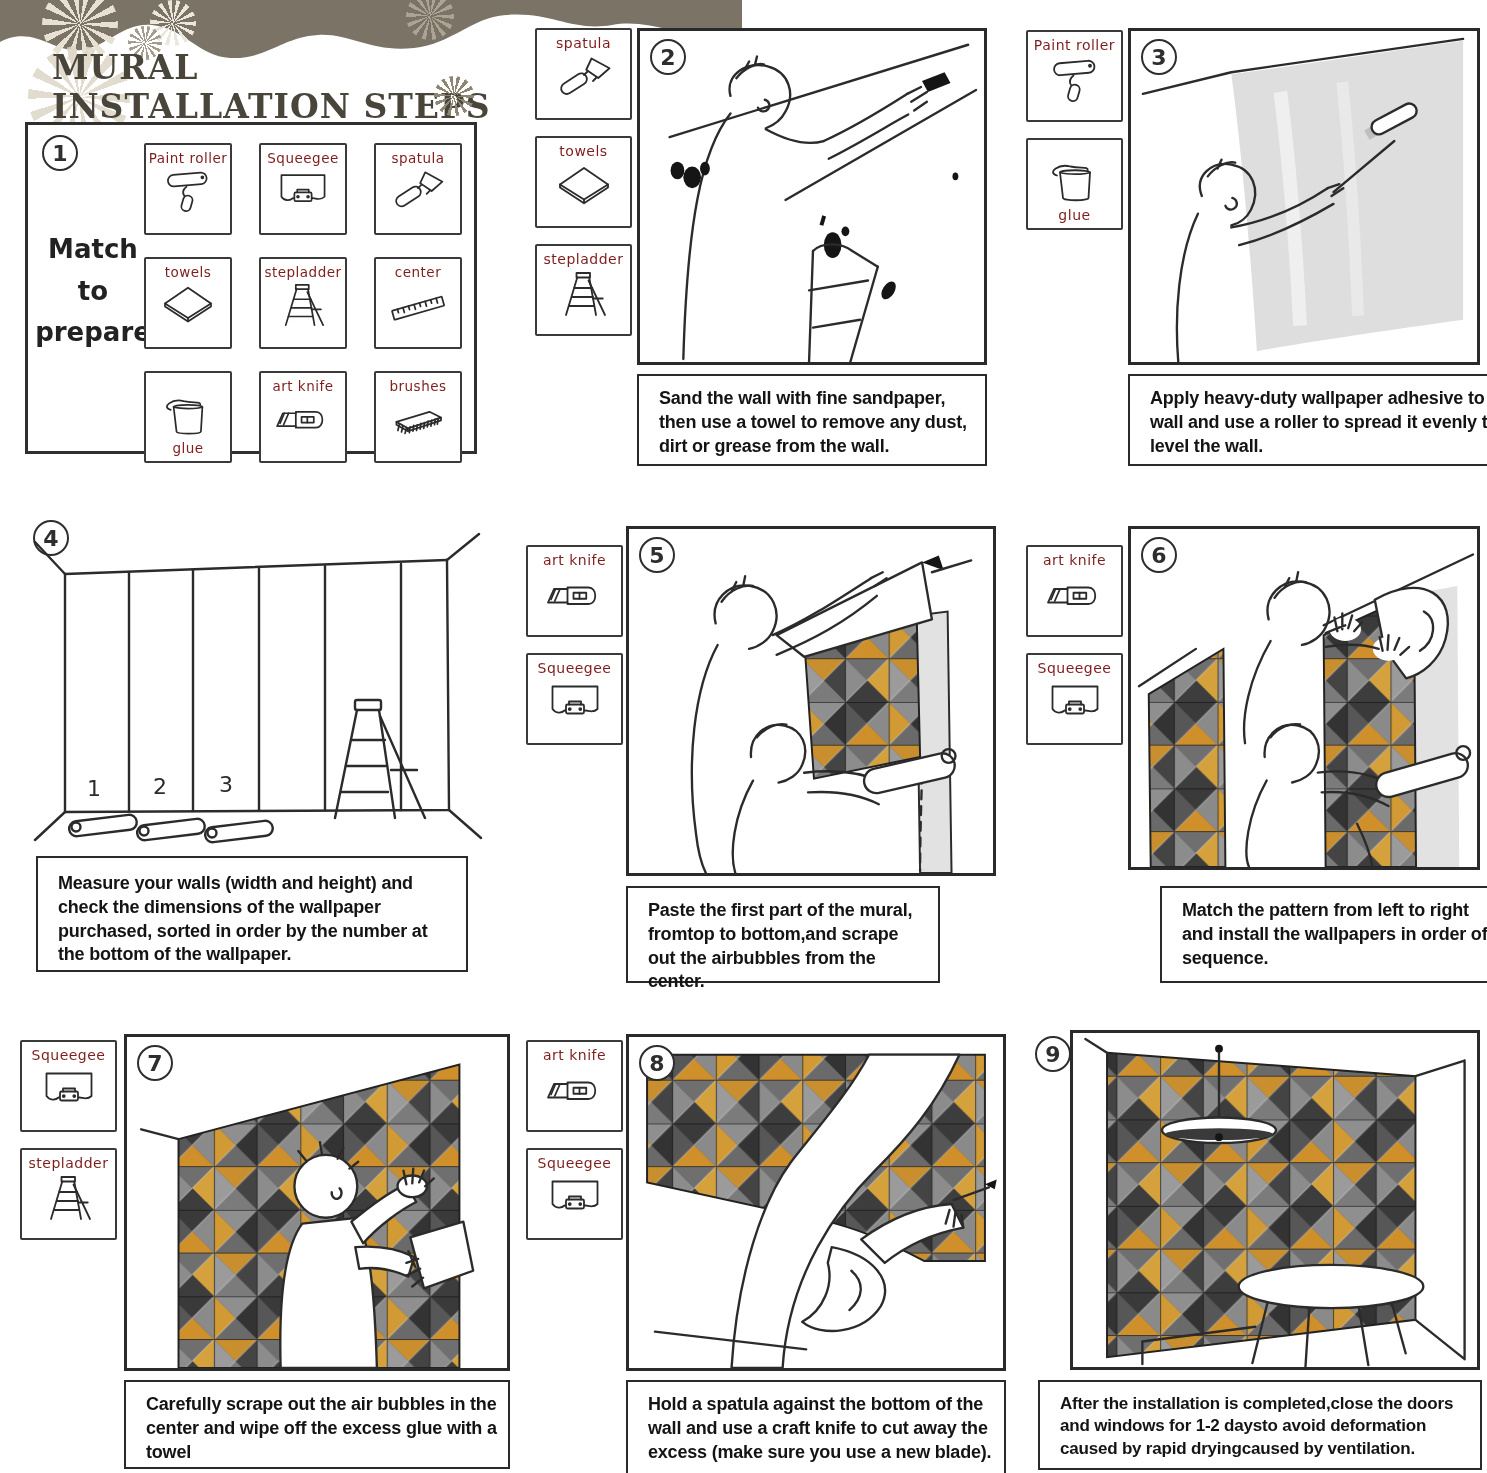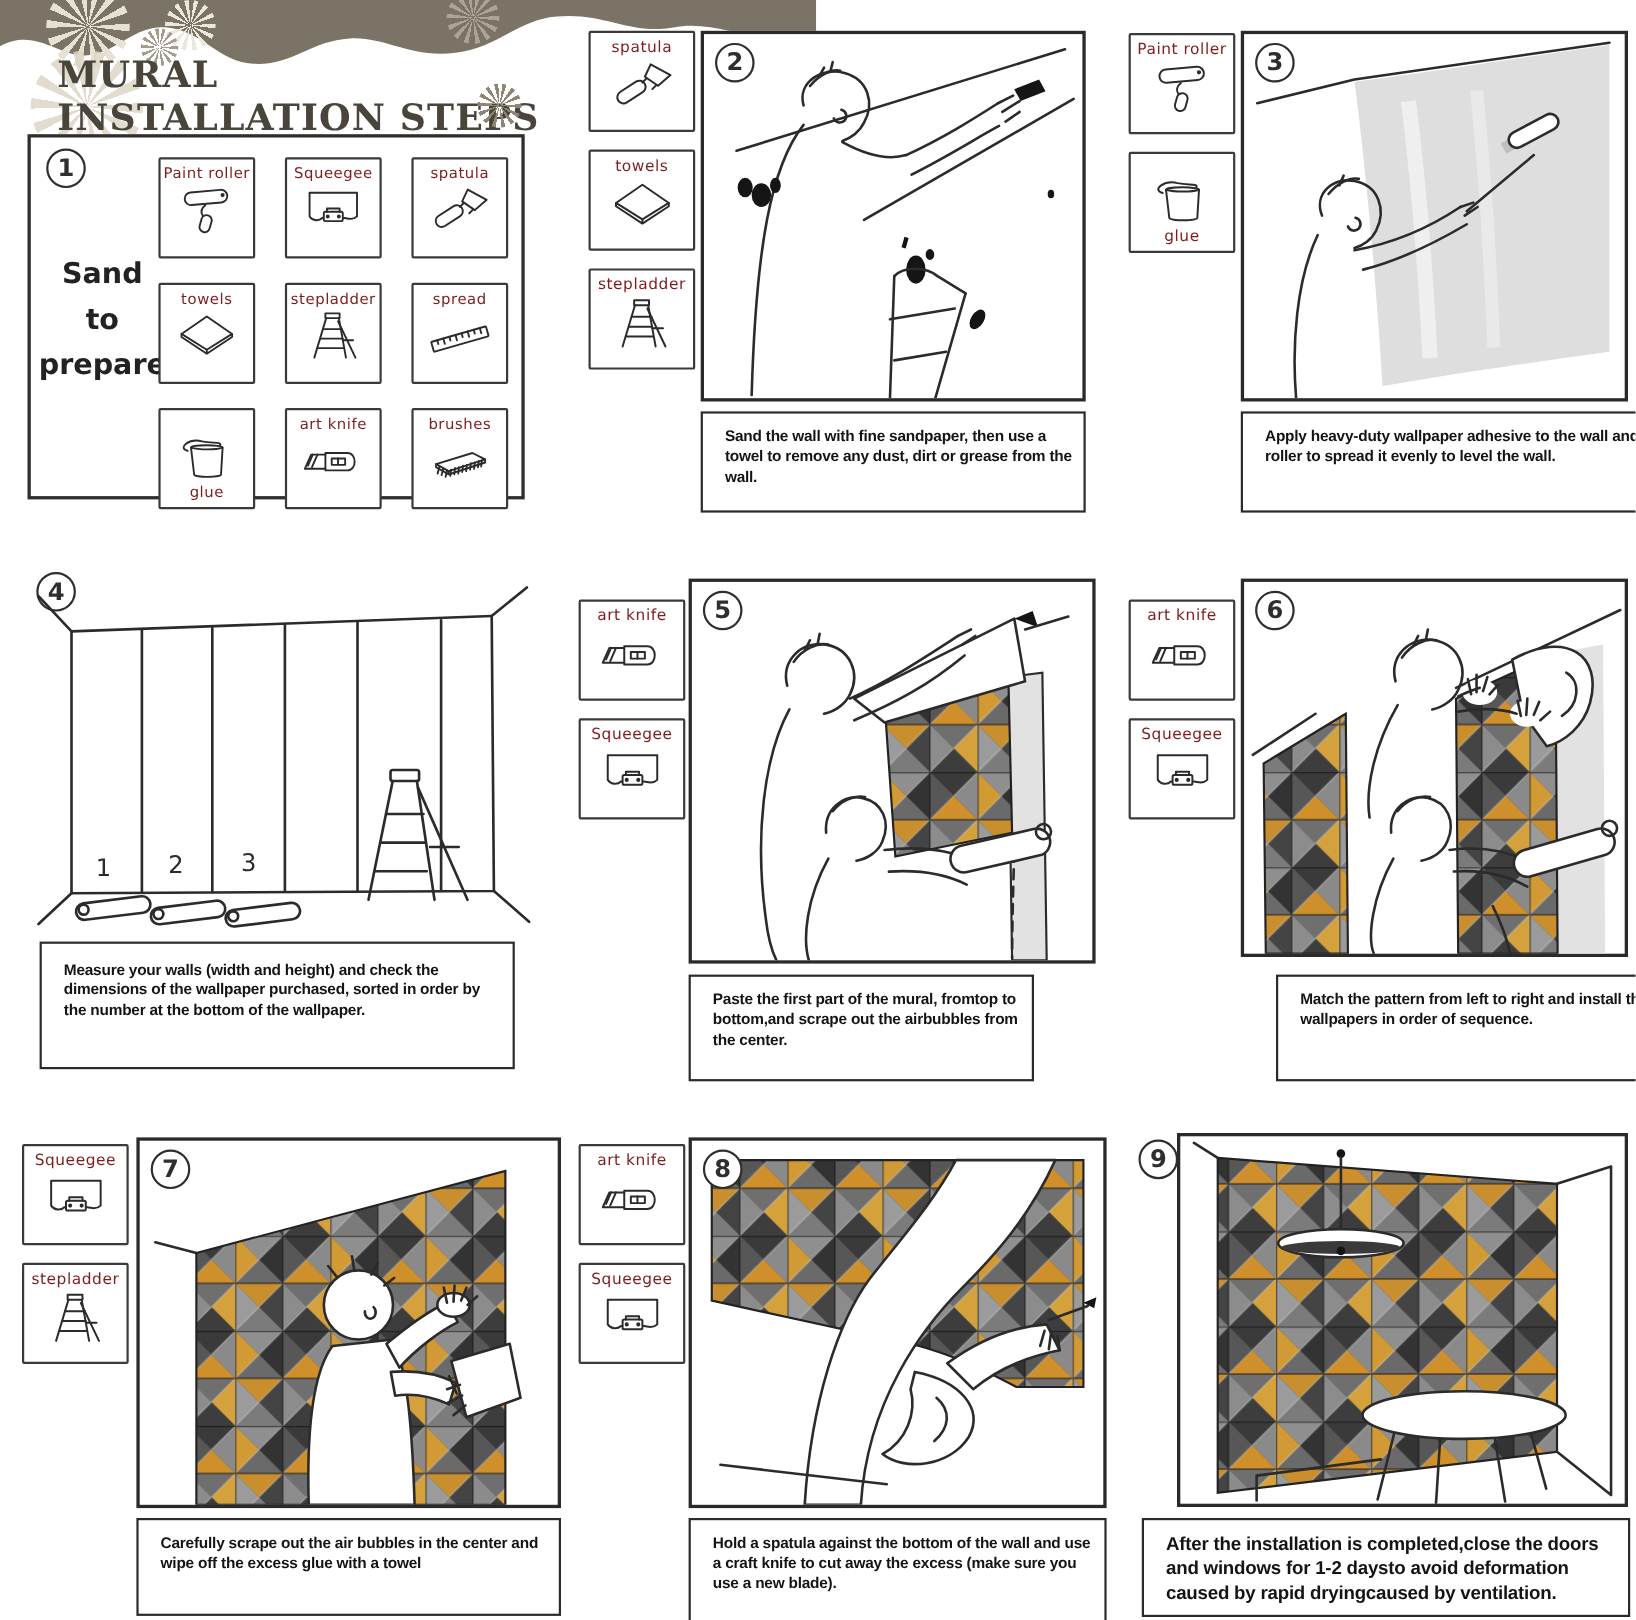--- a/index.html
+++ b/index.html
@@ -25,21 +25,21 @@
   
   .badge{display:flex;align-items:center;justify-content:center;
          width:36px;height:36px;border:2.5px solid #2e2e2e;border-radius:50%;
          font-size:22px;font-weight:bold;color:#2e2e2e;background:#fff;}
   .badge.abs{position:absolute;}
   .ibox{position:absolute;border:3px solid #2a2a2a;background:#fff;}
   .ibox > svg{position:absolute;left:0;top:0;width:100%;height:100%;}
   .ibox .badge{position:absolute;left:10px;top:8px;z-index:5;}
   .cap{position:absolute;border:2.5px solid #2a2a2a;background:#fff;
        font-family:"Liberation Sans",sans-serif;font-weight:bold;
-       font-size:14px;line-height:1.32;letter-spacing:-0.2px;color:#141414;
+       font-size:18px;line-height:1.32;letter-spacing:-0.2px;color:#141414;
        padding:11px 8px 6px 20px;}
 
   
   .tcol{position:absolute;width:97px;display:flex;flex-direction:column;gap:16px;}
   .tbox{height:92px;border:2px solid #3a3a3a;background:#fff;border-radius:2px;
         display:flex;flex-direction:column;align-items:center;padding-top:5px;}
   .tbox.rev{flex-direction:column-reverse;padding-top:0;padding-bottom:5px;}
   .tlabel{font-size:14px;color:#7f1d1d;letter-spacing:.5px;white-space:nowrap;}
   .tbox svg{width:62px;height:48px;margin-top:3px;flex:0 0 auto;}
   .tbox.rev svg{margin-top:6px;}
@@ -202,21 +202,21 @@
     <span class="flower f3"></span>
     <span class="flower f4"></span>
     <span class="flower f6"></span>
     <h1 class="page-title">MURAL INSTALLATION STEPS</h1>
     <span class="flower f5"></span>
   </div>
 
   <div class="p1">
     <span class="badge">1</span>
     <div class="p1-label">
-      <div>Sand</div>
+      <div>Match</div>
       <div>to</div>
       <div>prepare</div>
     </div>
     <div class="p1-grid">
       <div class="cell">
         <span class="tlabel">Paint roller</span>
         <svg>
             <use href="#sym-paint-roller"></use>
           </svg>
         </div>
@@ -238,21 +238,21 @@
             <use href="#sym-towels"></use>
           </svg>
         </div>
       <div class="cell">
         <span class="tlabel">stepladder</span>
         <svg>
             <use href="#sym-stepladder"></use>
           </svg>
         </div>
       <div class="cell">
-        <span class="tlabel">spread</span>
+        <span class="tlabel">center</span>
         <svg>
             <use href="#sym-ruler"></use>
           </svg>
         </div>
       <div class="cell rev">
         <span class="tlabel">glue</span>
         <svg>
             <use href="#sym-glue"></use>
           </svg>
         </div>

